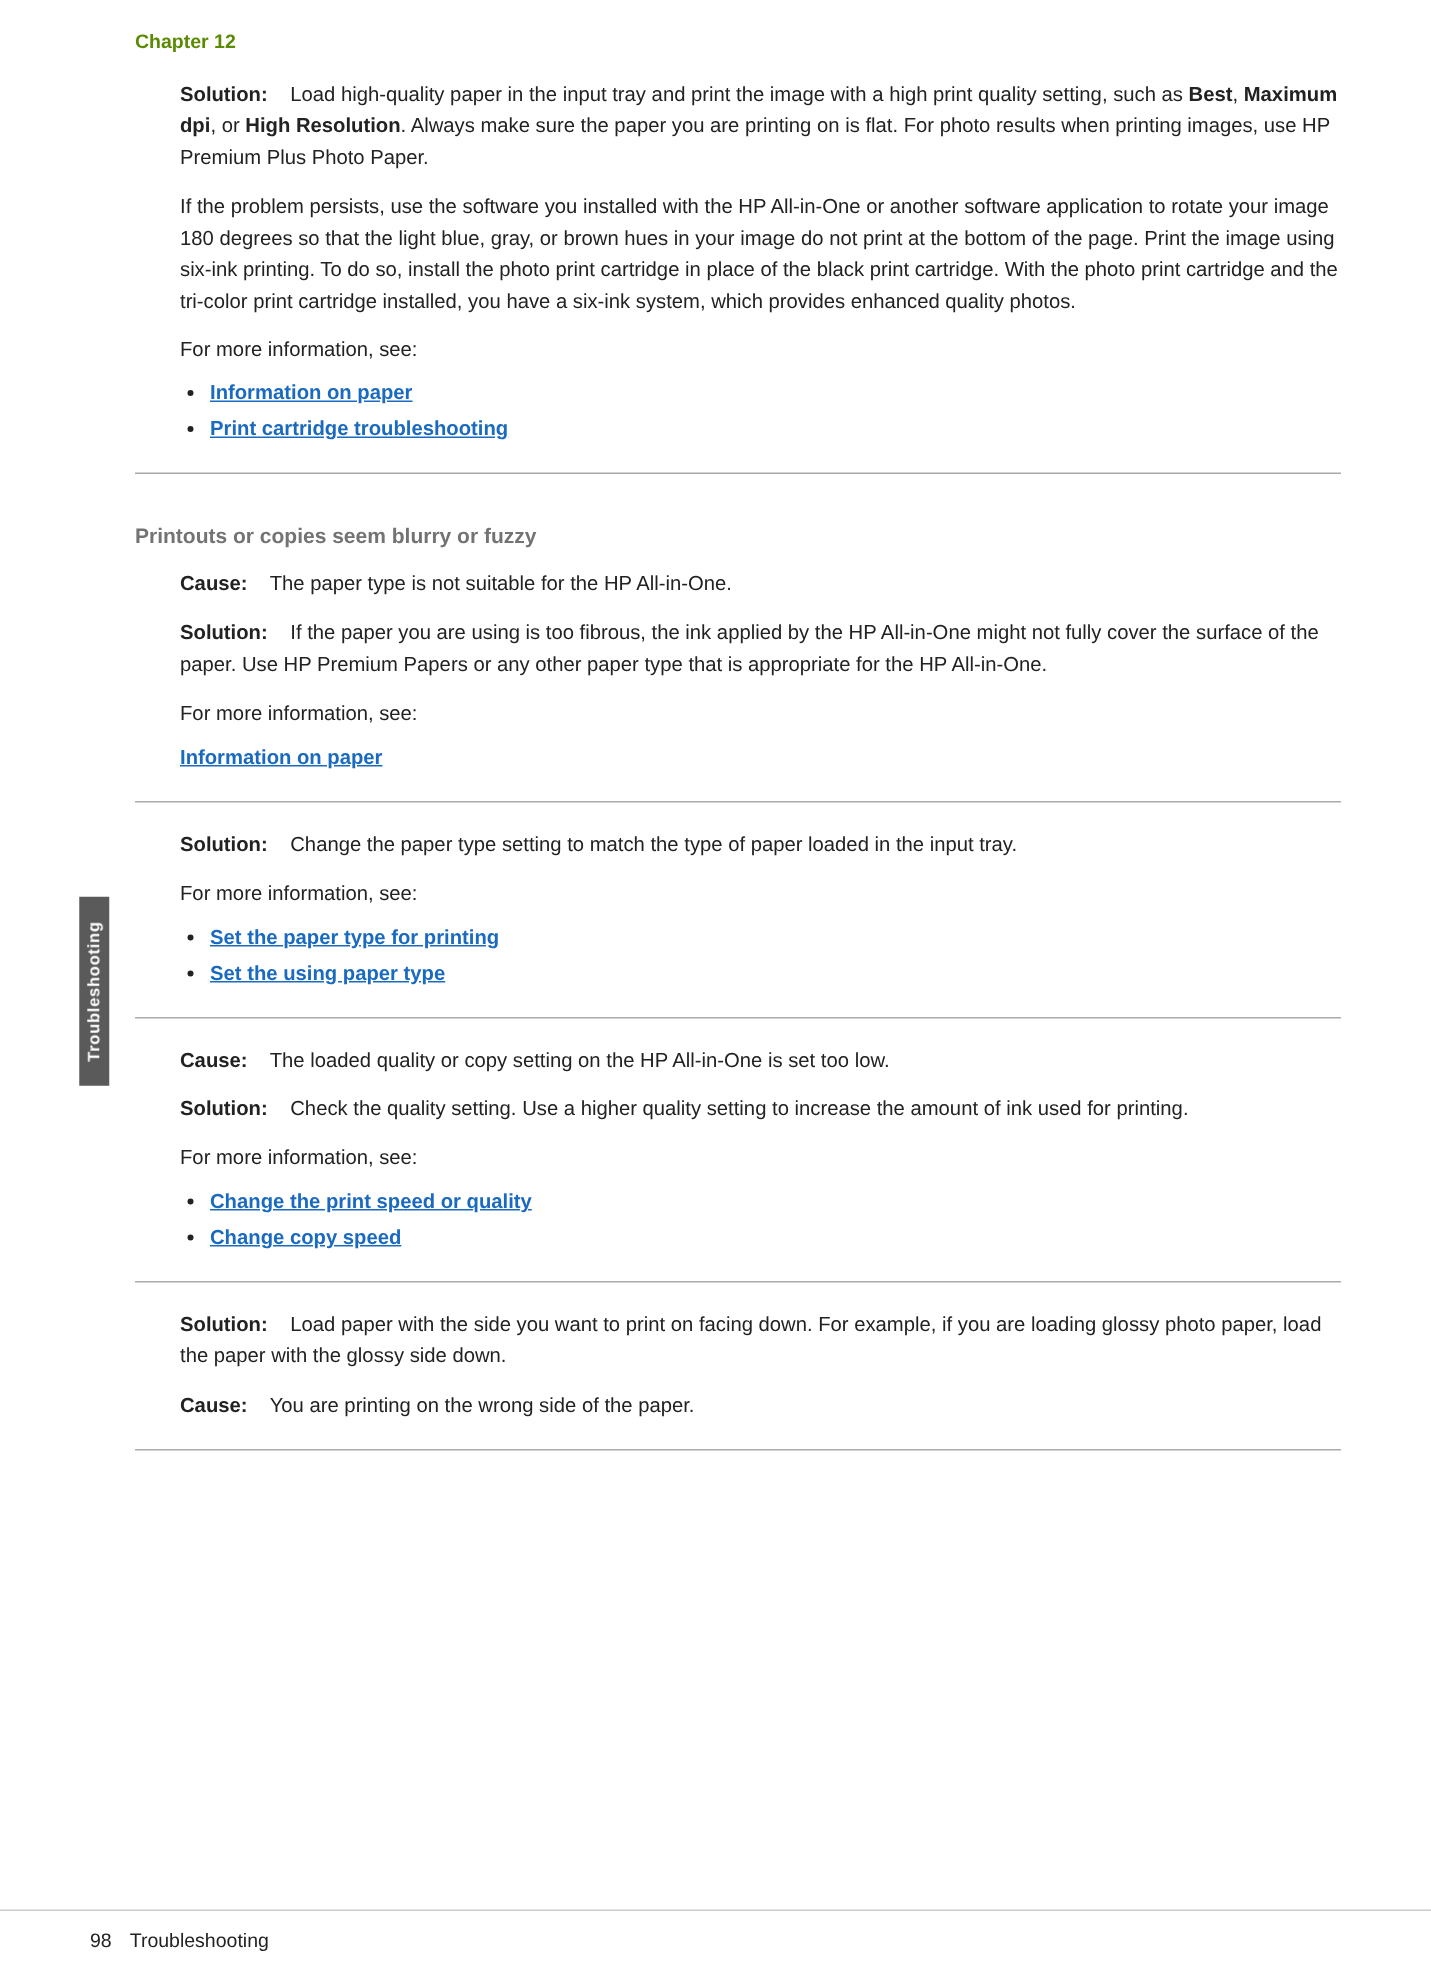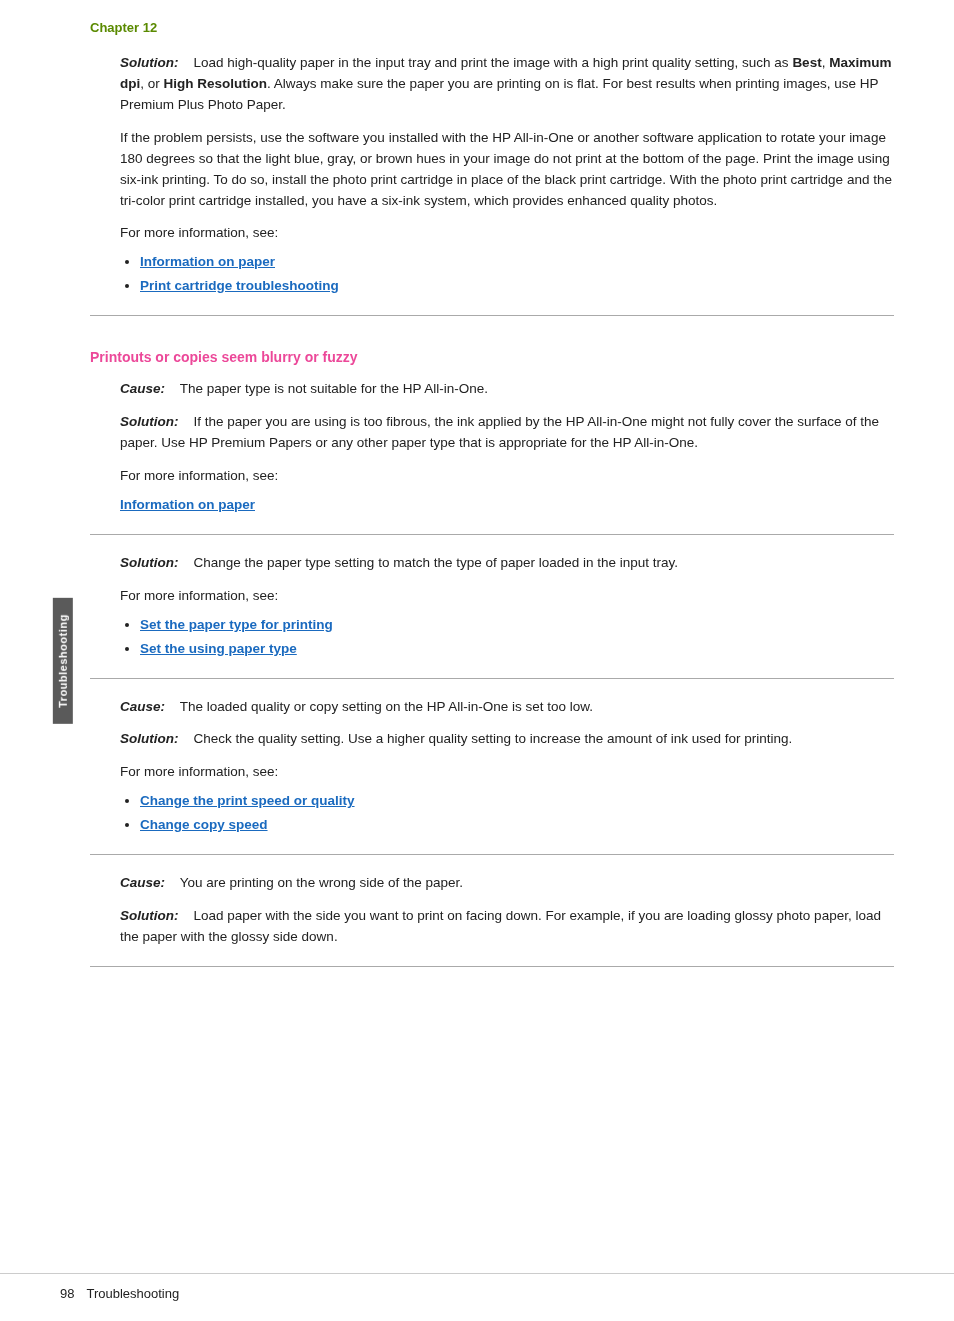--- a/index.html
+++ b/index.html
@@ -78,29 +78,28 @@
       text-decoration: underline;
     }
 
     .divider {
       border: none;
       border-top: 1px solid #aaa;
       margin: 18px 0;
     }
 
     .section-heading {
-      color: #ec4899;
+      color: #737373;
       font-weight: bold;
       font-size: 14px;
       margin-bottom: 14px;
     }
 
     .label-bold {
       font-weight: bold;
-      font-style: italic;
     }
 
     .indented {
       margin-left: 30px;
     }
 
     .footer-bar {
       position: absolute;
       bottom: 0;
       left: 0;
@@ -131,21 +130,21 @@
 <div class="page">
 
   
   <div class="chapter-header">Chapter 12</div>
 
   
   <div class="content-block indented">
     <p>
       <span class="label-bold">Solution:</span>
       &nbsp;&nbsp;
-      <span>Load high-quality paper in the input tray and print the image with a high print quality setting, such as </span><strong>Best</strong><span>, </span><strong>Maximum dpi</strong><span>, or </span><strong>High Resolution</strong><span>. Always make sure the paper you are printing on is flat. For best results when printing images, use HP Premium Plus Photo Paper.</span>
+      <span>Load high-quality paper in the input tray and print the image with a high print quality setting, such as </span><strong>Best</strong><span>, </span><strong>Maximum dpi</strong><span>, or </span><strong>High Resolution</strong><span>. Always make sure the paper you are printing on is flat. For photo results when printing images, use HP Premium Plus Photo Paper.</span>
     </p>
   </div>
 
   
   <div class="content-block indented">
     <p>If the problem persists, use the software you installed with the HP All-in-One or another software application to rotate your image 180 degrees so that the light blue, gray, or brown hues in your image do not print at the bottom of the page. Print the image using six-ink printing. To do so, install the photo print cartridge in place of the black print cartridge. With the photo print cartridge and the tri-color print cartridge installed, you have a six-ink system, which provides enhanced quality photos.</p>
   </div>
 
   
   <div class="content-block indented">
@@ -235,32 +234,32 @@
       <li><a class="link">Change the print speed or quality</a></li>
       <li><a class="link">Change copy speed</a></li>
     </ul>
   </div>
 
   <hr class="divider">
 
   
   <div class="content-block indented">
     <p>
+      <span class="label-bold">Solution:</span>
+      &nbsp;&nbsp;
+      <span>Load paper with the side you want to print on facing down. For example, if you are loading glossy photo paper, load the paper with the glossy side down.</span>
+    </p>
+  </div>
+
+  
+  <div class="content-block indented">
+    <p>
       <span class="label-bold">Cause:</span>
       &nbsp;&nbsp;
       <span>You are printing on the wrong side of the paper.</span>
-    </p>
-  </div>
-
-  
-  <div class="content-block indented">
-    <p>
-      <span class="label-bold">Solution:</span>
-      &nbsp;&nbsp;
-      <span>Load paper with the side you want to print on facing down. For example, if you are loading glossy photo paper, load the paper with the glossy side down.</span>
     </p>
   </div>
 
   <hr class="divider">
 
 </div>
 
 <div class="footer-bar">
   <span class="footer-page-num">98</span>
   <span class="footer-section">Troubleshooting</span>

